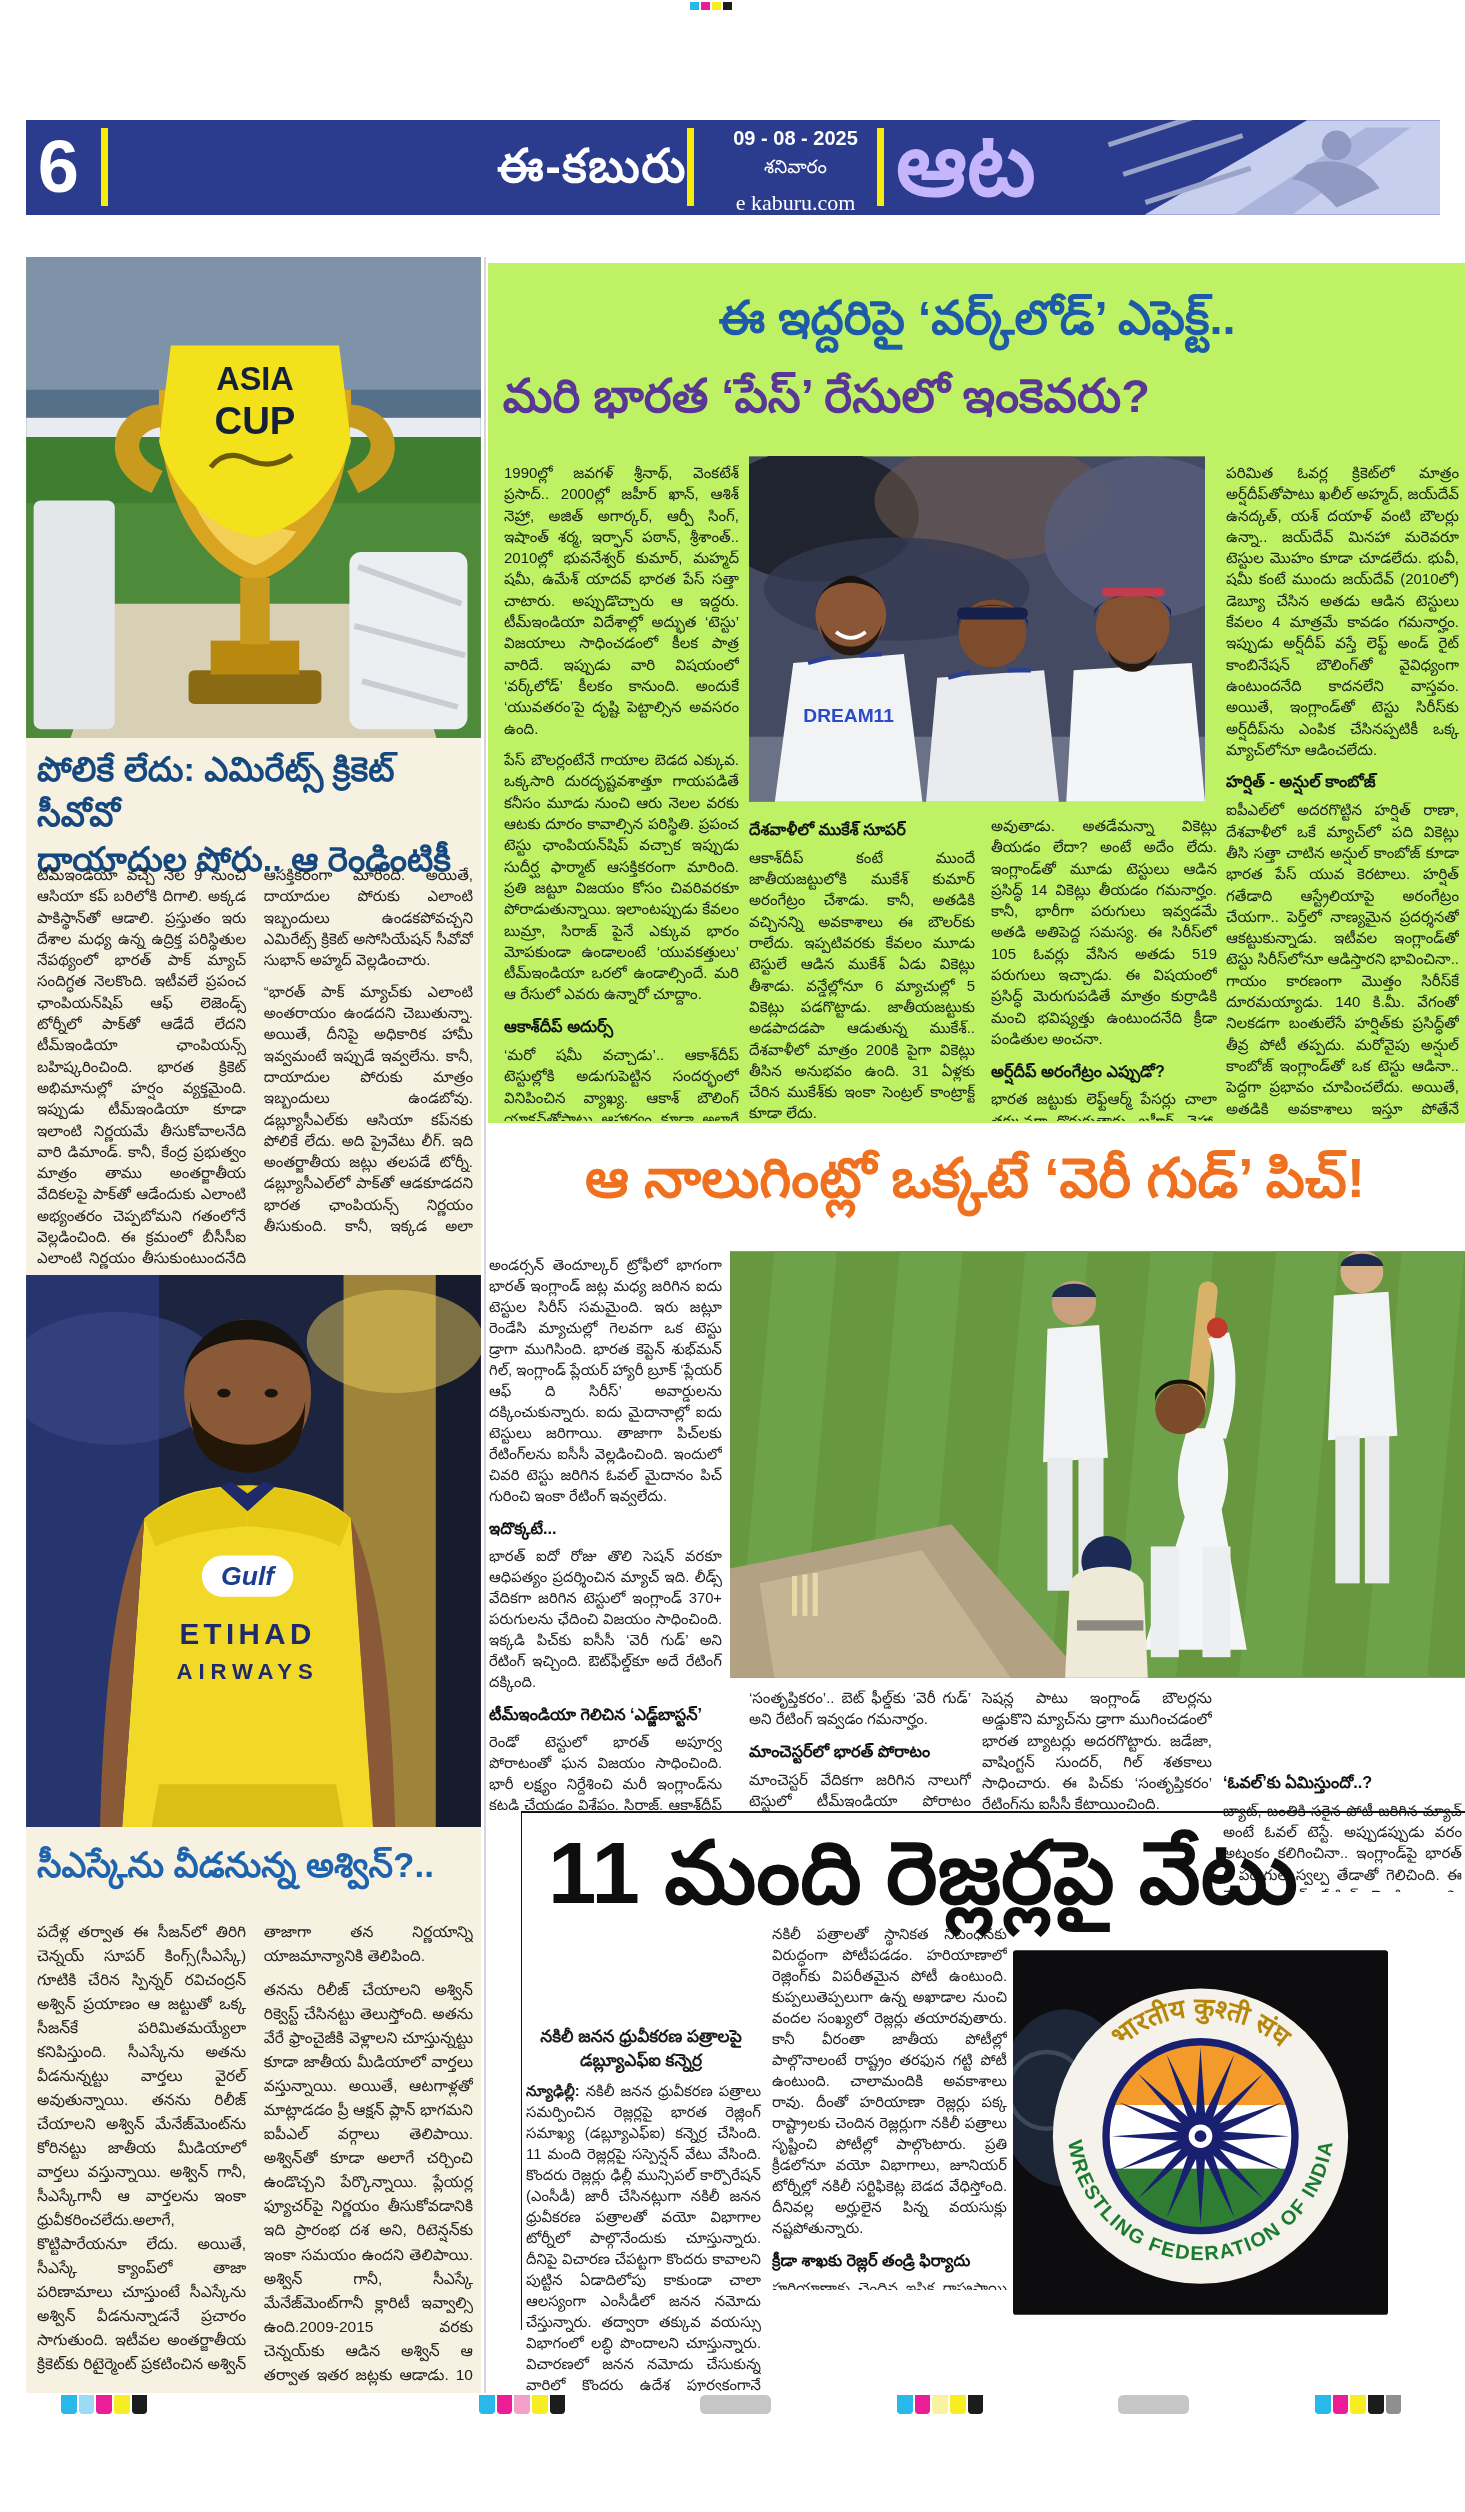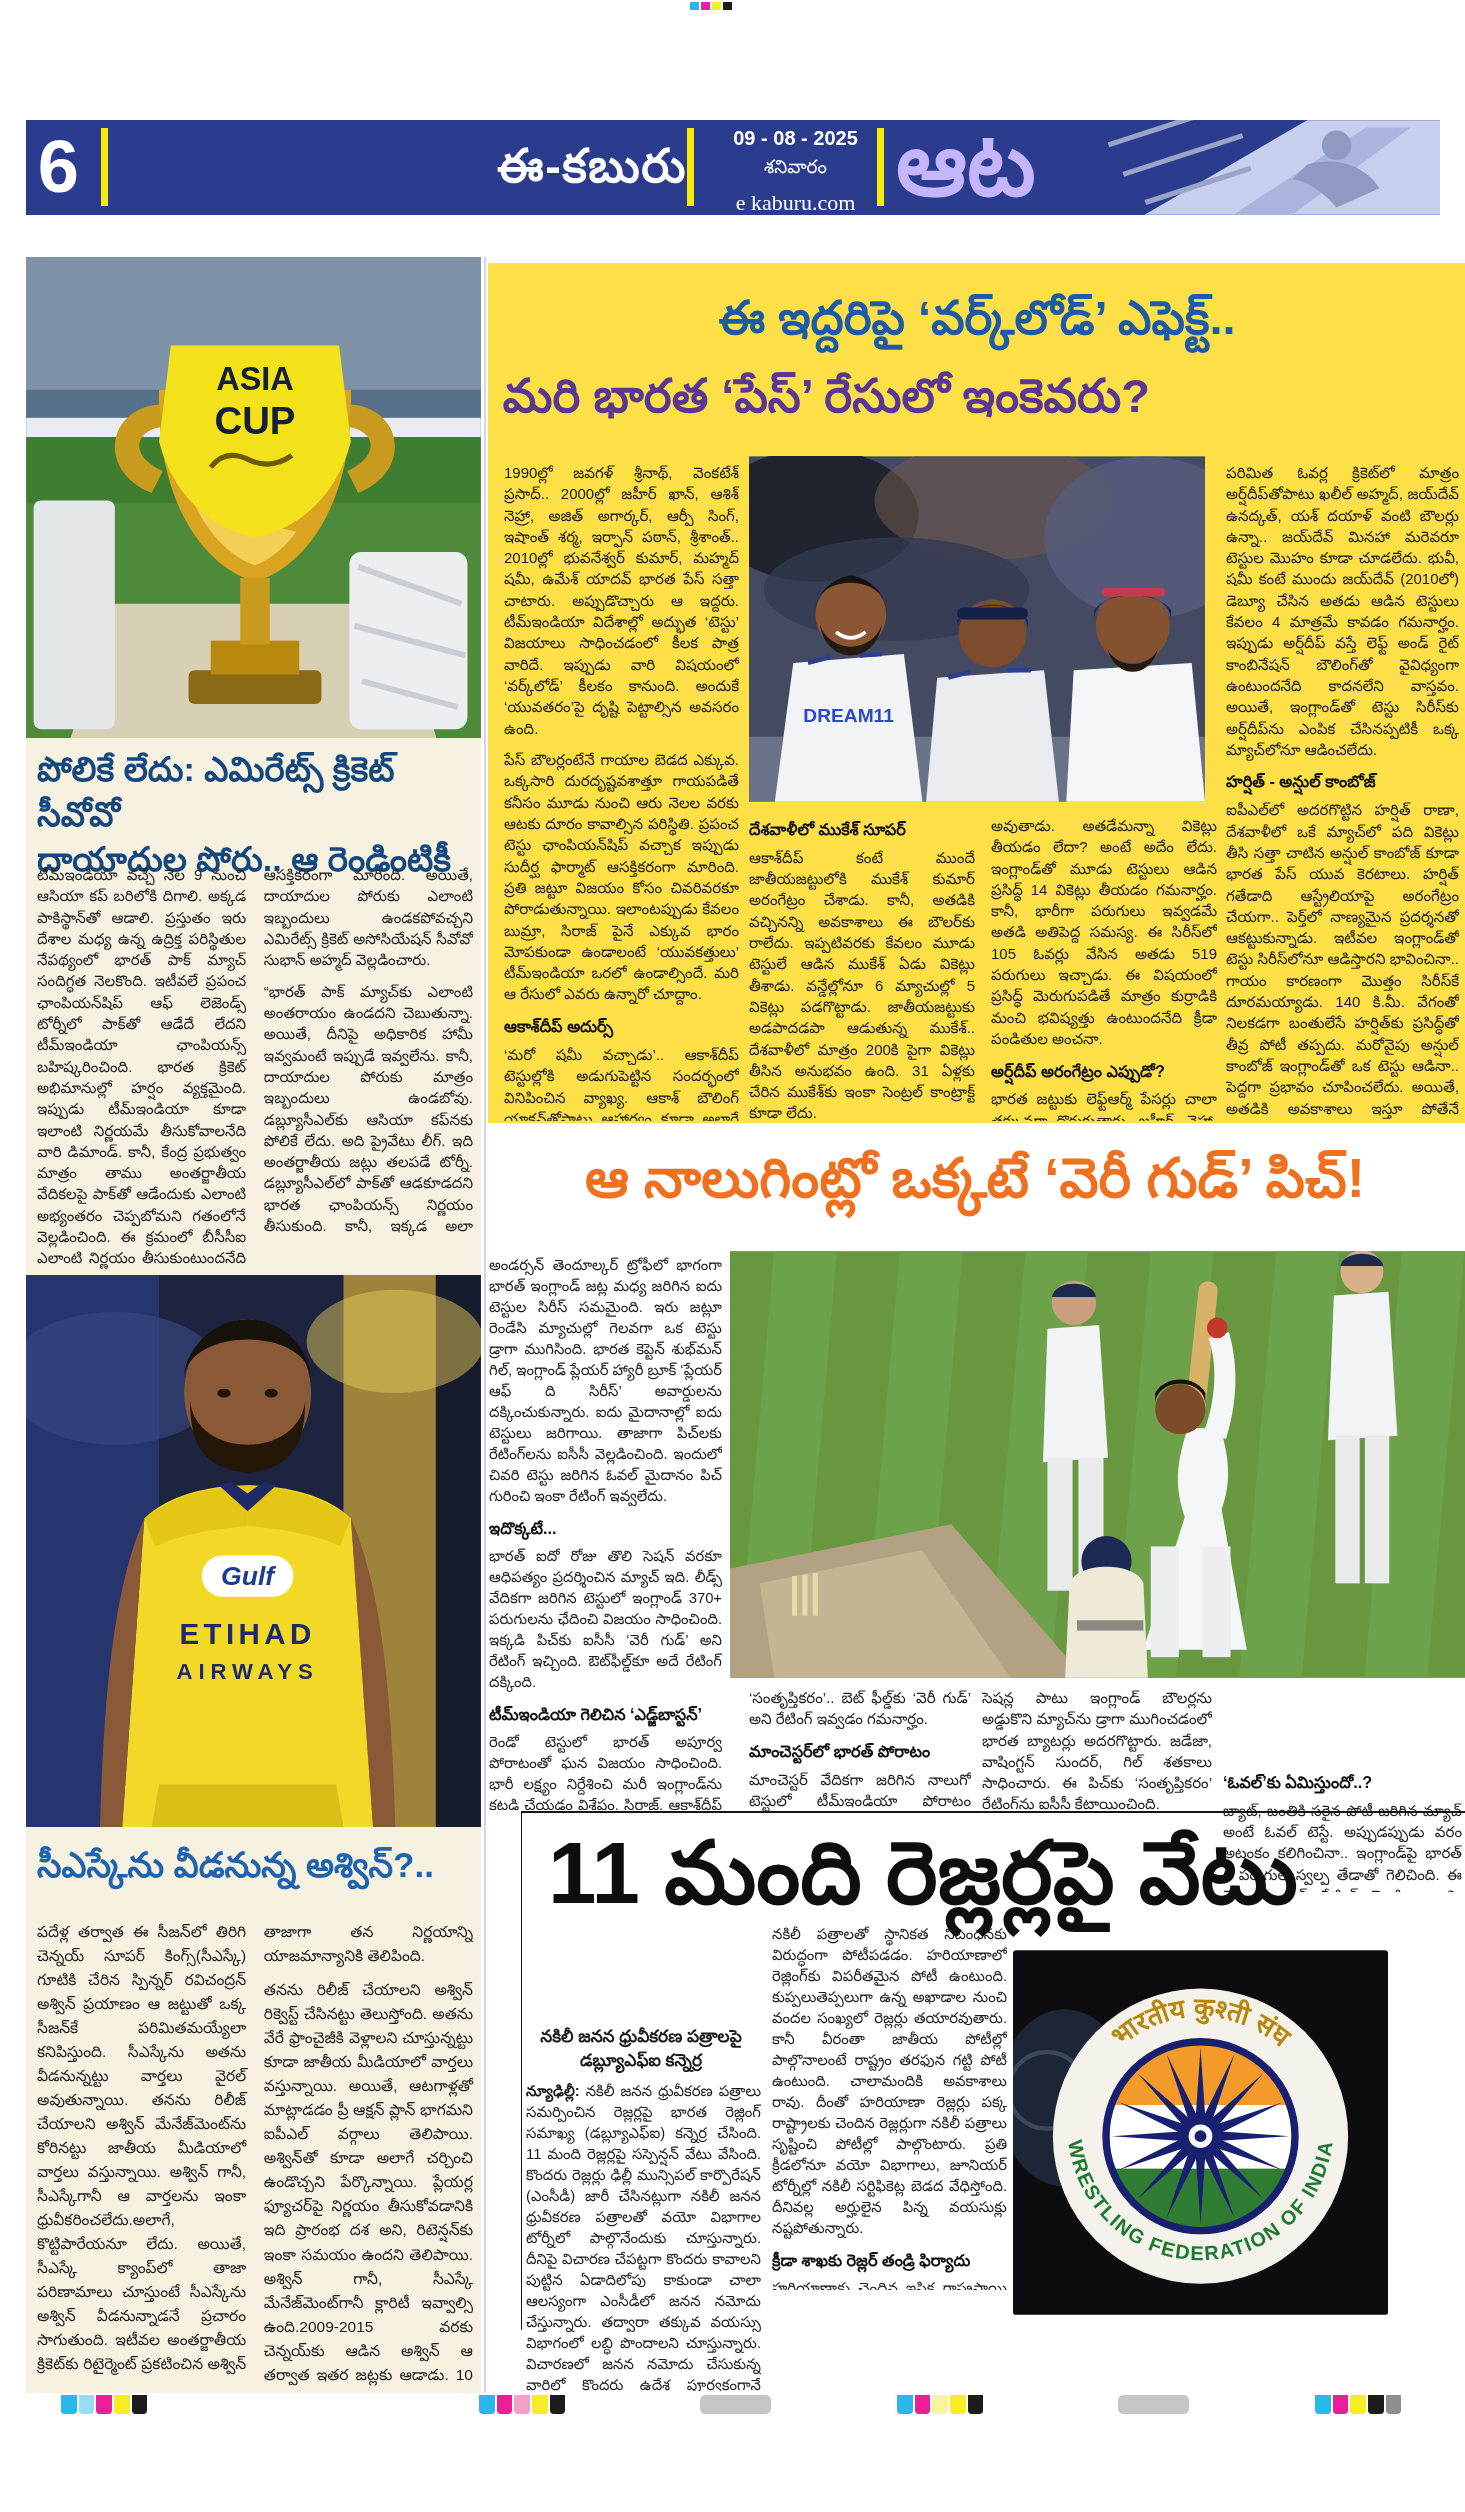--- a/index.html
+++ b/index.html
@@ -24,21 +24,21 @@
   .twocol{column-count:2;column-gap:17.7px;}
   
   .leftbg{left:26px;top:257px;width:455px;height:2136px;background:#f7f1e1;}
   .divider{left:484px;top:257px;width:1.5px;height:2136px;background:#d8d2e2;}
   .asia-headline{left:37px;top:747px;width:436px;font-size:34px;font-weight:bold;color:#14487e;line-height:1.32;}
   .asia-body{left:37px;top:864px;width:436px;height:405px;}
   .ashwin-photo{left:26px;top:1275px;}
   .ashwin-headline{left:37px;top:1845px;width:436px;font-size:35px;font-weight:bold;color:#1e63ae;}
   .ashwin-body{left:37px;top:1920px;width:436px;height:470px;font-size:15.5px;line-height:1.55;}
   
-  .mainpanel{left:488px;top:263px;width:978px;height:860px;background:#fde047;}
+  .mainpanel{left:488px;top:263px;width:978px;height:860px;background:#bef264;}
   .mh1{margin:26.6px 14.8px 0 14.8px;text-align:center;font-size:47px;font-weight:bold;color:#1d5aa8;}
   .mh2{margin:11.8px 14.8px 0 14.8px;text-align:left;font-size:47px;font-weight:bold;color:#5a3794;}
   .pace-col1{left:504px;top:462px;width:235px;height:659px;}
   .pace-photo{left:749px;top:456px;}
   .pace-col2{left:749px;top:815px;width:226px;height:306px;}
   .pace-col3{left:991px;top:815px;width:226px;height:306px;}
   .pace-col4{left:1226px;top:462px;width:233px;height:659px;}
   
   .pitch-headline{left:517px;top:1146px;width:916px;text-align:center;font-size:55px;font-weight:bold;color:#ef7120;}
   .pitch-colA{left:489px;top:1255px;width:233px;height:555px;font-size:14.8px;}

